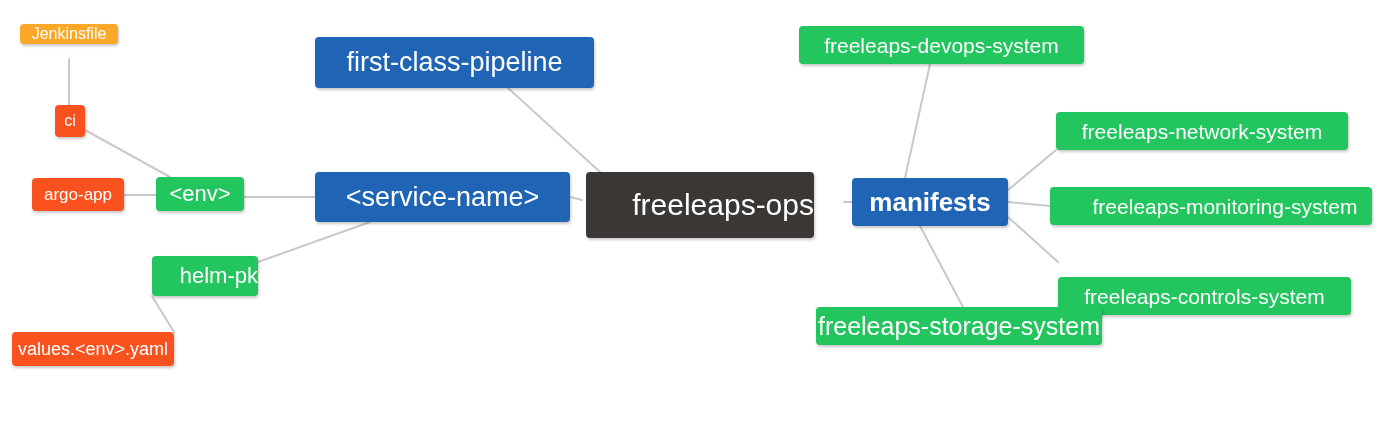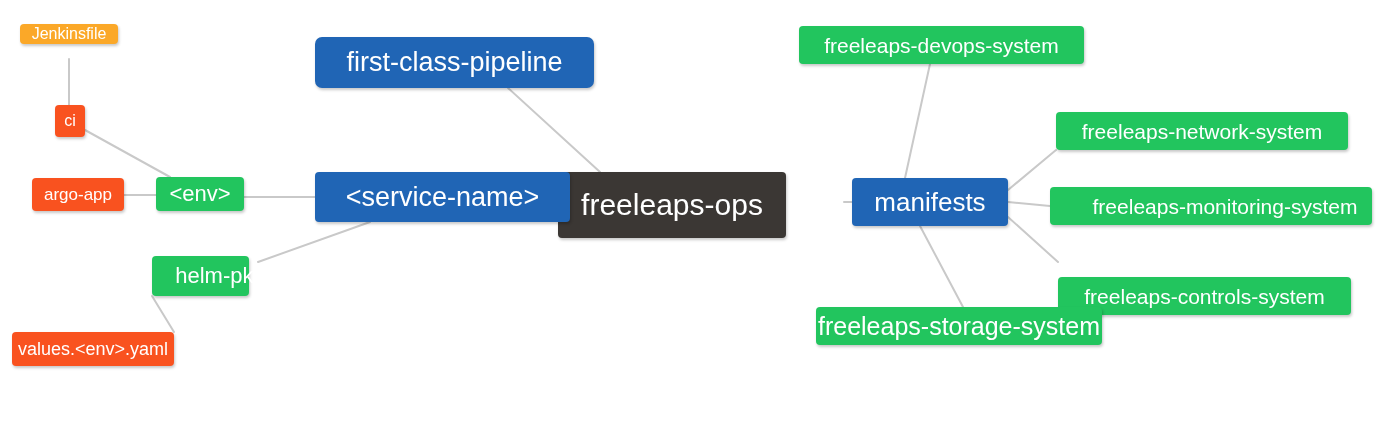--- a/index.html
+++ b/index.html
@@ -62,36 +62,36 @@
       <path class="edge" d="M 85 130 L 170 177"></path>
       <path class="edge" d="M 69 59 L 69 105"></path>
       <path class="edge" d="M 152 296 L 174 332"></path>
       <path class="edge" d="M 930 64 L 905 178"></path>
       <path class="edge" d="M 1008 190 L 1056 150"></path>
       <path class="edge" d="M 1008 202 L 1050 206"></path>
       <path class="edge" d="M 1008 217 L 1058 262"></path>
       <path class="edge" d="M 920 226 L 963 307"></path>
     </svg>
   <div id="node-layer">
-      <div class="node" style="left: 558px; top: 172px; width: 228px; height: 66px; background: rgb(59, 55, 52); font-size: 30px;">
+      <div class="node" style="left: 586px; top: 172px; width: 228px; height: 66px; background: rgb(59, 55, 52); font-size: 30px; justify-content: flex-end;">
         <span class="node-label">freeleaps-ops</span>
       </div>
       <div class="node" style="left: 315px; top: 172px; width: 255px; height: 50px; background: rgb(32, 101, 181); font-size: 27px;">
         <span class="node-label">&lt;service-name&gt;</span>
       </div>
-      <div class="node" style="left: 315px; top: 37px; width: 279px; height: 51px; background: rgb(32, 101, 181); font-size: 27px; border-radius: 7px;">
+      <div class="node" style="left: 315px; top: 37px; width: 279px; height: 51px; background: rgb(32, 101, 181); font-size: 27px;">
         <span class="node-label">first-class-pipeline</span>
       </div>
-      <div class="node" style="left: 852px; top: 178px; width: 156px; height: 48px; background: rgb(32, 101, 181); font-size: 26px;">
+      <div class="node" style="left: 852px; top: 178px; width: 156px; height: 48px; background: rgb(32, 101, 181); font-size: 26px; font-weight: bold;">
         <span class="node-label">manifests</span>
       </div>
       <div class="node" style="left: 156px; top: 177px; width: 88px; height: 34px; background: rgb(34, 197, 94); font-size: 22px;">
         <span class="node-label">&lt;env&gt;</span>
       </div>
-      <div class="node" style="left: 152px; top: 256px; width: 97px; height: 40px; background: rgb(34, 197, 94); font-size: 22px; padding-left: 40px;">
+      <div class="node" style="left: 152px; top: 256px; width: 106px; height: 40px; background: rgb(34, 197, 94); font-size: 22px; padding-left: 40px;">
         <span class="node-label">helm-pkg</span>
       </div>
       <div class="node" style="left: 20px; top: 24px; width: 98px; height: 20px; background: rgb(251, 168, 40); font-size: 16px;">
         <span class="node-label">Jenkinsfile</span>
       </div>
       <div class="node" style="left: 55px; top: 105px; width: 30px; height: 32px; background: rgb(249, 82, 31); font-size: 16px;">
         <span class="node-label">ci</span>
       </div>
       <div class="node" style="left: 32px; top: 178px; width: 92px; height: 33px; background: rgb(249, 82, 31); font-size: 17px;">
         <span class="node-label">argo-app</span>

